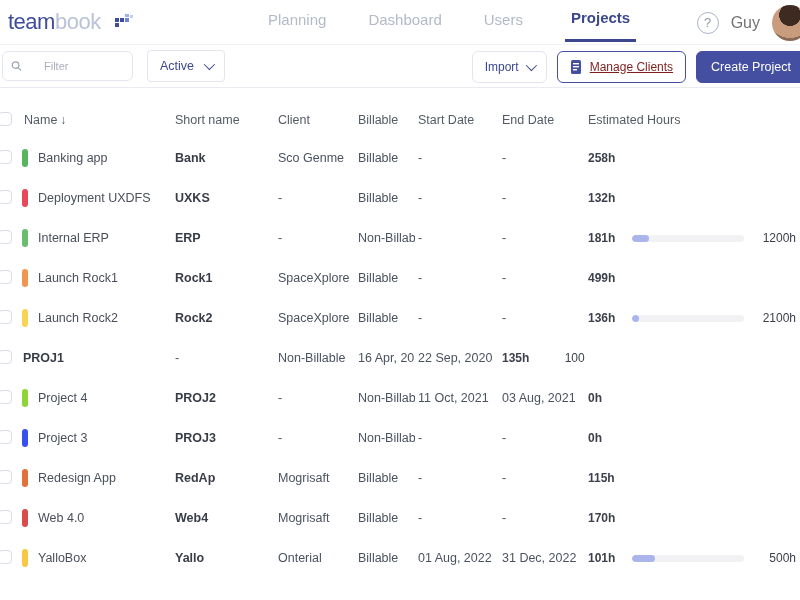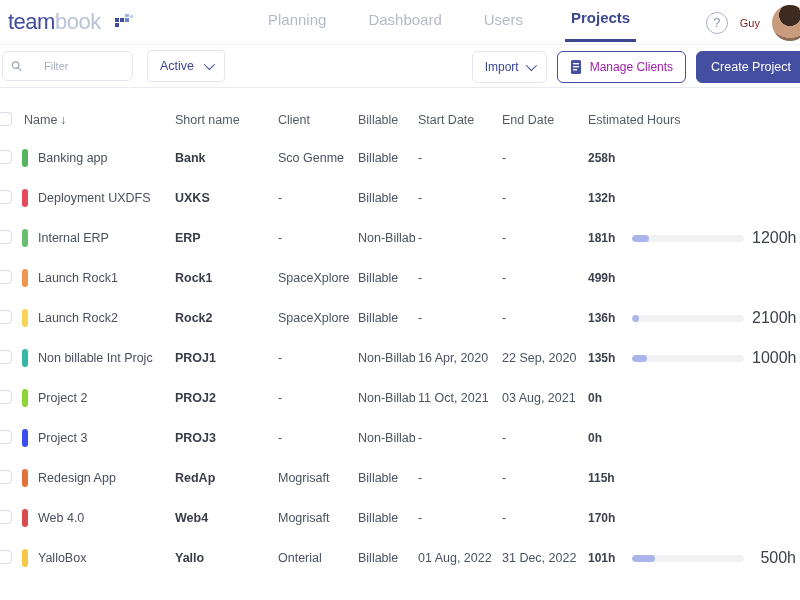--- a/index.html
+++ b/index.html
@@ -13,40 +13,40 @@
   .logo-text { font-size:22px; letter-spacing:-0.5px; }
   .logo-team { color:#3f4c9d; }
   .logo-book { color:#b9c3d8; }
   .logo-dots { display:inline-block; }
   .nav { display:flex; gap:42px; position:absolute; left:268px; top:0; height:38px; align-items:center; }
   .nav-item { font-size:15px; color:#b3bac6; cursor:pointer; height:45px; display:flex; align-items:center; }
   .nav-item.active { color:#3b478f; font-weight:600; border-bottom:3px solid #3b478f; padding:0 6px; }
   .header-right { position:absolute; right:0; top:0; height:45px; display:flex; align-items:center; gap:12px; }
   .help-circle { width:22px; height:22px; border-radius:50%; border:1.5px solid #aab4c8;
     color:#8d98ad; font-size:13px; display:flex; align-items:center; justify-content:center; }
-  .user-name { font-size:11px; color:#7f1d1d; }
+  .user-name { font-size:16px; color:#737373; }
   .avatar { width:36px; height:36px; border-radius:50%; margin-right:-8px;
     background:radial-gradient(circle at 50% 28%, #3d2b22 0 34%, #c99c7e 35% 72%, #8a6a54 73%); }
 
   
   .toolbar { height:43px; display:flex; align-items:center; padding:0 0 0 2px;
     border-bottom:1px solid #e9ebf1; position:relative; }
   .filter-box { width:131px; height:30px; border:1px solid #e3e6ee; border-radius:6px;
     display:flex; align-items:center; gap:22px; padding:0 8px; background:#fff; }
   .filter-box input { border:none; outline:none; width:80px; font-size:11px; color:#4b5260;
     font-family:"Liberation Sans", sans-serif; }
   .filter-box input::placeholder { color:#a8aebc; }
   .dropdown-btn { margin-left:14px; height:32px; border:1px solid #e3e6ee; border-radius:4px;
     background:#fff; display:flex; align-items:center; gap:10px; padding:0 12px;
     font-size:12.5px; color:#3b478f; cursor:pointer; }
   .toolbar-right { position:absolute; right:0; top:0; height:43px; display:flex; align-items:center; gap:10px; }
   .btn { height:32px; border-radius:6px; font-size:12px; display:flex; align-items:center;
     gap:7px; padding:0 12px; cursor:pointer; background:#fff; font-family:"Liberation Sans", sans-serif; }
   .btn-import { border:1px solid #e3e6ee; color:#3b478f; }
-  .btn-manage { border:1px solid #454fa1; color:#a21caf; }
+  .btn-manage { border:1px solid #454fa1; color:#7f1d1d;text-decoration:underline; }
   .btn-create { background:#454fa1; border:1px solid #454fa1; color:#fff; font-size:12.5px;
     padding:0 14px 0 14px; margin-right:-6px; }
 
   .chev { width:8px; height:8px; border-right:1.6px solid currentColor; border-bottom:1.6px solid currentColor;
     transform:rotate(45deg) translateY(-2px); display:inline-block; }
 
   
   .table { padding-top:14px; }
   .trow { display:grid; grid-template-columns:20px 152px 103px 80px 60px 84px 86px 1fr;
     align-items:center; height:40px; }
@@ -57,21 +57,21 @@
     background:#fff; margin-left:-5px; display:inline-block; cursor:pointer; }
   .name-cell { display:flex; align-items:center; gap:10px; padding-left:2px; }
   .pill { width:6px; height:18px; border-radius:3px; flex:0 0 auto; }
   .proj-name { color:#4a4f5c; }
   .short-name { color:#383d48; font-weight:600; }
   .sort-arrow { font-size:12px; color:#555b66; margin-left:3px; }
   .est-cell { display:flex; align-items:center; padding-right:4px; }
   .est-hours { width:42px; flex:0 0 auto; color:#3c414c; font-weight:600; font-size:12px; }
   .bar-track { flex:1; height:7px; background:#f2f2f4; border-radius:4px; margin:0 8px 0 2px; overflow:hidden; }
   .bar-fill { height:100%; background:#aab5ec; border-radius:4px; }
-  .est-total { width:44px; flex:0 0 auto; text-align:right; color:#3c414c; font-size:16px; }
+  .est-total { width:44px; flex:0 0 auto; text-align:right; color:#3c414c; font-size:12px; }
 </style>
 </head>
 <body>
 
 <div class="header">
   <div class="logo">
     <span class="logo-text"><span class="logo-team">team</span><span class="logo-book">book</span></span>
     <svg class="logo-dots" width="22" height="16" viewBox="0 0 22 16">
       <rect x="0" y="4" width="4" height="4" fill="#3f4c9d"></rect>
         <rect x="5" y="4" width="4" height="4" fill="#3f4c9d"></rect>
@@ -226,43 +226,39 @@
       <span class="est-hours">136h</span>
       <span class="bar-track">
             <span class="bar-fill" style="display: block; width: 6.5%;"></span>
           </span>
       <span class="est-total">2100h</span>
     </div>
   </div>
 
   <div class="trow">
     <div class="cell"><span class="checkbox"></span></div>
-    <div class="cell name-cell">
-      <span class="pill" style="background: rgb(53, 184, 164);"></span>
-      <span class="proj-name">Non billable Int Projc</span>
-    </div>
     <div class="cell short-name">PROJ1</div>
     <div class="cell">-</div>
     <div class="cell">Non-Billable</div>
     <div class="cell">16 Apr, 2020</div>
     <div class="cell">22 Sep, 2020</div>
     <div class="cell est-cell">
       <span class="est-hours">135h</span>
       <span class="bar-track">
             <span class="bar-fill" style="display: block; width: 13.5%;"></span>
           </span>
       <span class="est-total">1000h</span>
     </div>
   </div>
 
   <div class="trow">
     <div class="cell"><span class="checkbox"></span></div>
     <div class="cell name-cell">
       <span class="pill" style="background: rgb(142, 212, 52);"></span>
-      <span class="proj-name">Project 2</span>
+      <span class="proj-name">Project 4</span>
     </div>
     <div class="cell short-name">PROJ2</div>
     <div class="cell">-</div>
     <div class="cell">Non-Billable</div>
     <div class="cell">11 Oct, 2021</div>
     <div class="cell">03 Aug, 2021</div>
     <div class="cell est-cell">
       <span class="est-hours">0h</span>
 
     </div>

